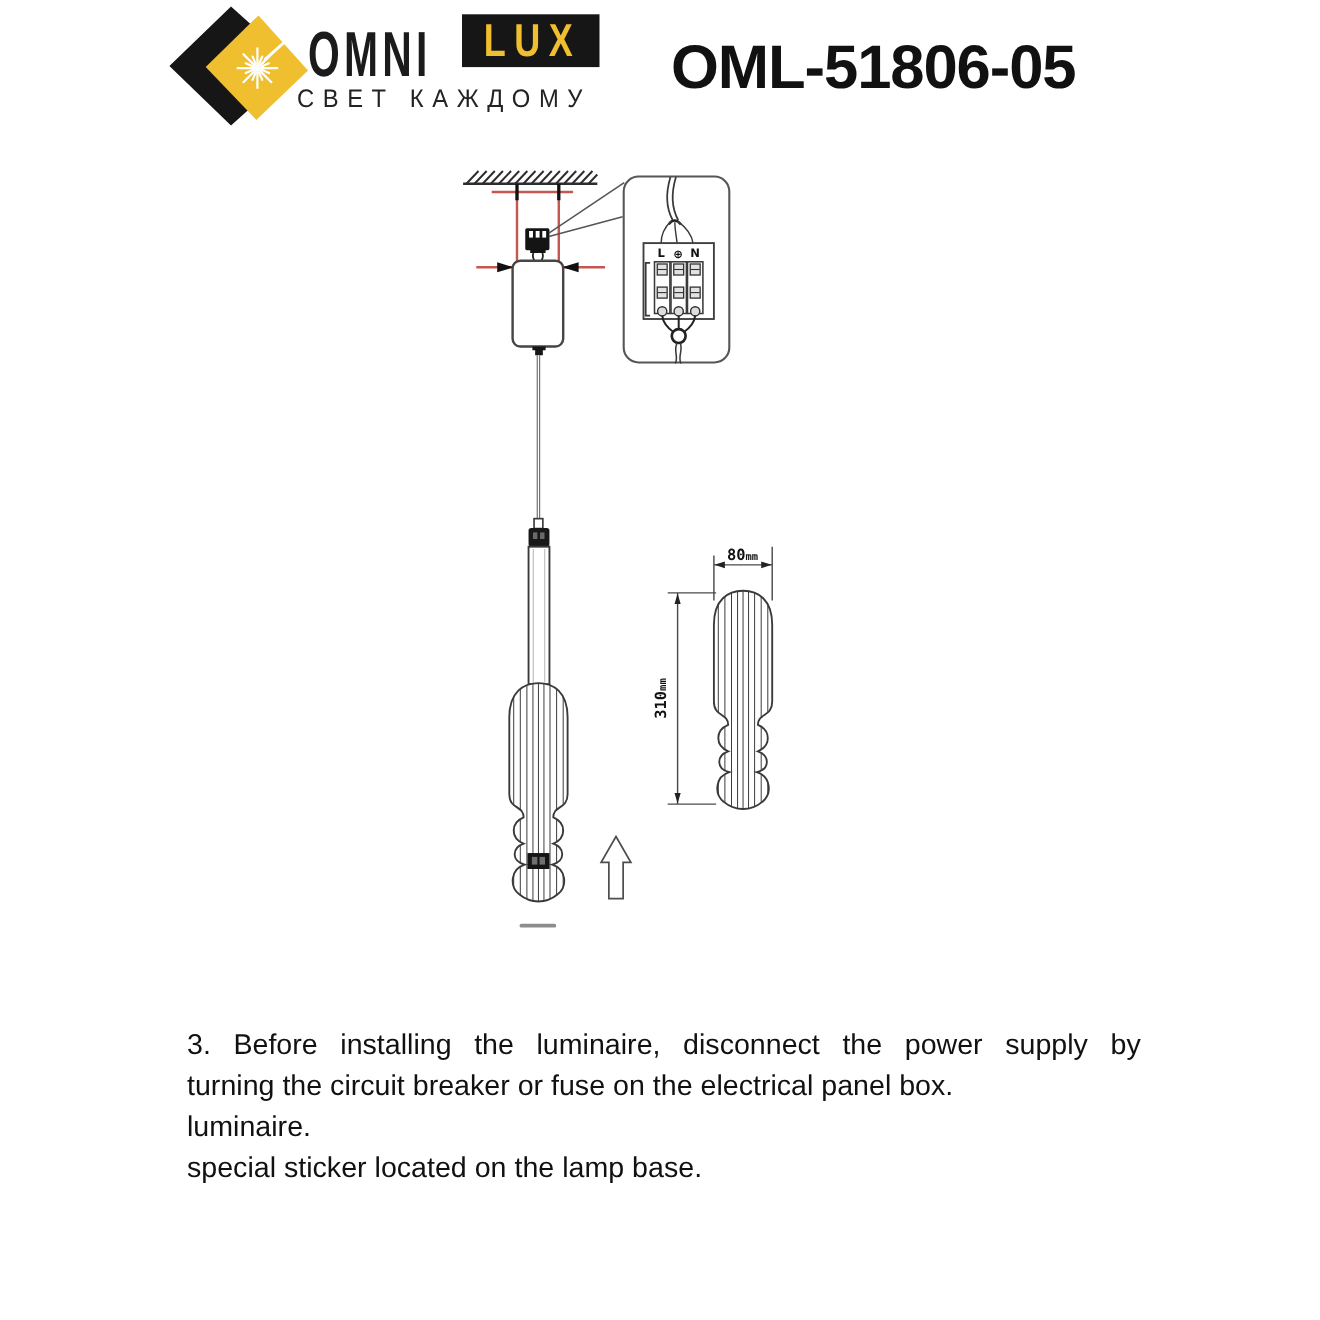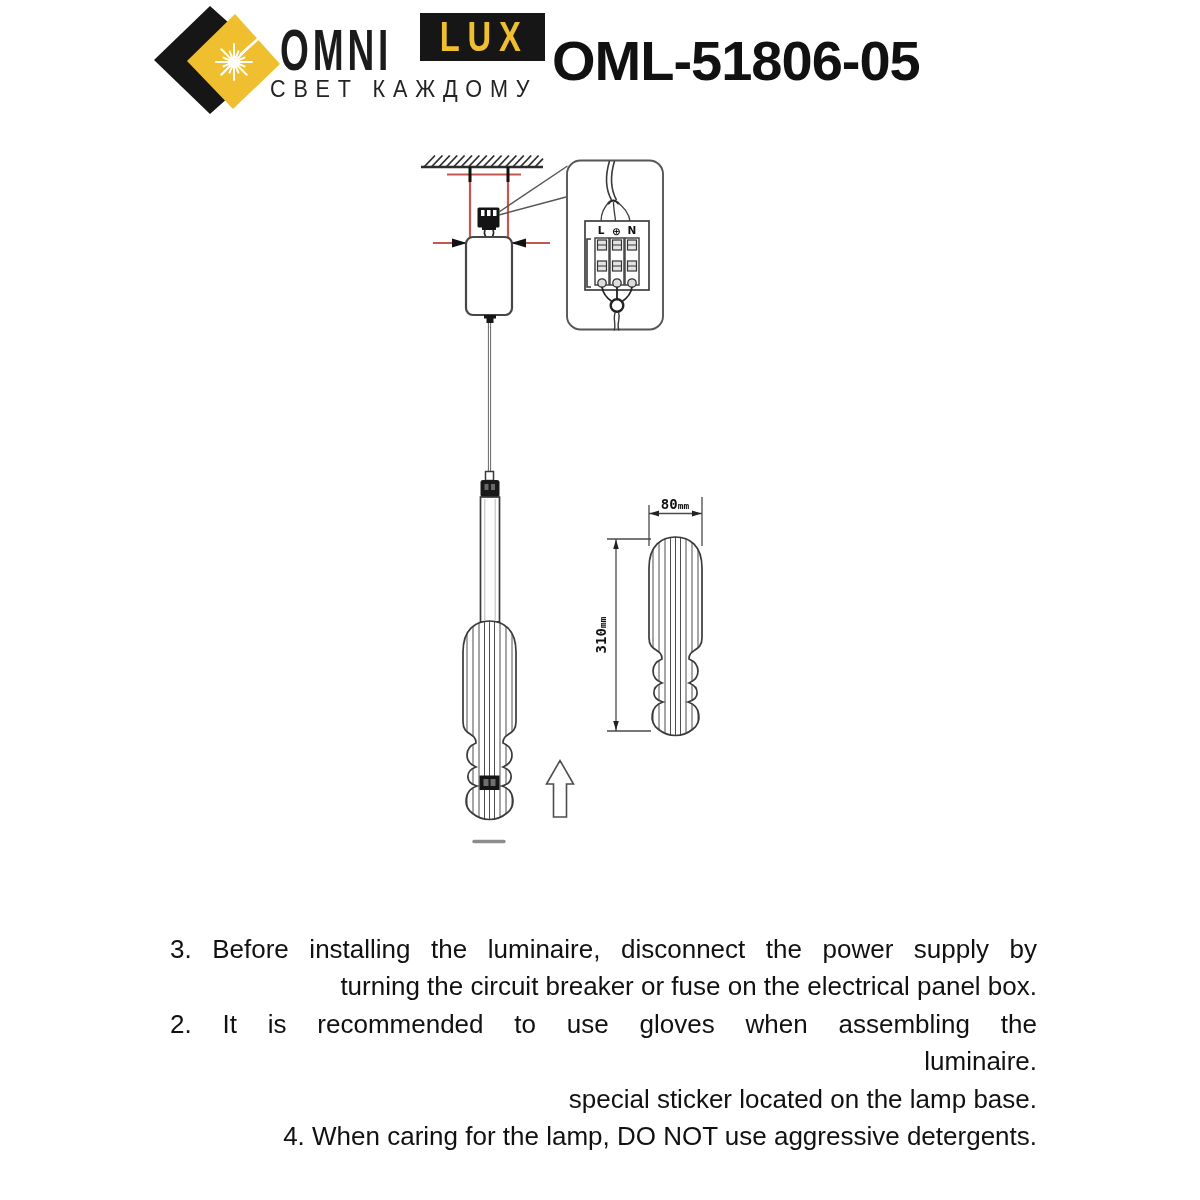--- a/index.html
+++ b/index.html
@@ -9,32 +9,32 @@
   
   .logo-icon{position:absolute;left:150px;top:4px;width:130px;height:112px;}
   .brand-omni{position:absolute;left:280px;top:16px;font-size:58px;font-weight:bold;color:#1b1b1b;
               letter-spacing:6px;transform:scaleX(0.64);transform-origin:left top;white-space:nowrap;}
   .brand-lux-box{position:absolute;left:420px;top:13px;width:125px;height:48px;background:#161616;
                  display:flex;align-items:center;justify-content:flex-start;}
   .brand-lux{font-size:42px;font-weight:bold;color:#efbf2f;letter-spacing:10px;
              transform:scaleX(0.78);white-space:nowrap;padding-left:8px;}
   .tagline{position:absolute;left:270px;top:76px;width:276px;font-size:23px;color:#232323;
            letter-spacing:0.36em;white-space:nowrap;transform:scaleX(0.94);transform-origin:left top;}
-  .model{position:absolute;left:552px;top:28px;font-size:56px;font-weight:bold;color:#111;
+  .model{position:absolute;left:610px;top:28px;font-size:56px;font-weight:bold;color:#111;
          letter-spacing:-1px;white-space:nowrap;}
 
   
   .diagram{position:absolute;left:398px;top:148px;width:320px;height:710px;}
 
   
   .instructions{position:absolute;left:170px;top:931px;width:867px;font-size:26px;
                 line-height:37.4px;color:#111;}
   .iline{width:100%;}
   .iline.j{text-align:justify;text-align-last:justify;}
-  .iline.n{text-align:right;}
+  .iline.n{text-align:left;}
 </style>
 </head>
 <body>
 
 <div class="page">
 
   <svg class="logo-icon" viewBox="0 0 130 112">
     <path d="M60,2 L4,56 L60,110 L79,93 L41,56 L79,19 Z" fill="#161616"></path>
     <polygon points="85,10 130,60 83,105 37,57" fill="#efbf2f"></polygon>
     <g stroke="#ffffff" stroke-width="2" stroke-linecap="round">
@@ -239,19 +239,17 @@
       <polygon points="616,539.5 613.2,549 618.8,549" fill="#222"></polygon>
       <polygon points="616,730.5 613.2,721 618.8,721" fill="#222"></polygon>
       <text x="675" y="509" text-anchor="middle" font-family="DejaVu Sans Mono, monospace" font-weight="bold" fill="#111"><tspan font-size="14">80</tspan><tspan font-size="9.5">mm</tspan></text>
       <text x="605.5" y="635" text-anchor="middle" transform="rotate(-90 605.5 635)" font-family="DejaVu Sans Mono, monospace" font-weight="bold" fill="#111"><tspan font-size="14">310</tspan><tspan font-size="9.5">mm</tspan></text>
     </g>
   </svg>
 
   <div class="instructions">
     <div class="iline j">3. Before installing the luminaire, disconnect the power supply by</div>
     <div class="iline n">turning the circuit breaker or fuse on the electrical panel box.</div>
-    <div class="iline j">2. It is recommended to use gloves when assembling the</div>
     <div class="iline n">luminaire.</div>
     <div class="iline n">special sticker located on the lamp base.</div>
-    <div class="iline n">4. When caring for the lamp, DO NOT use aggressive detergents.</div>
   </div>
 
 </div>
 
 </body></html>

